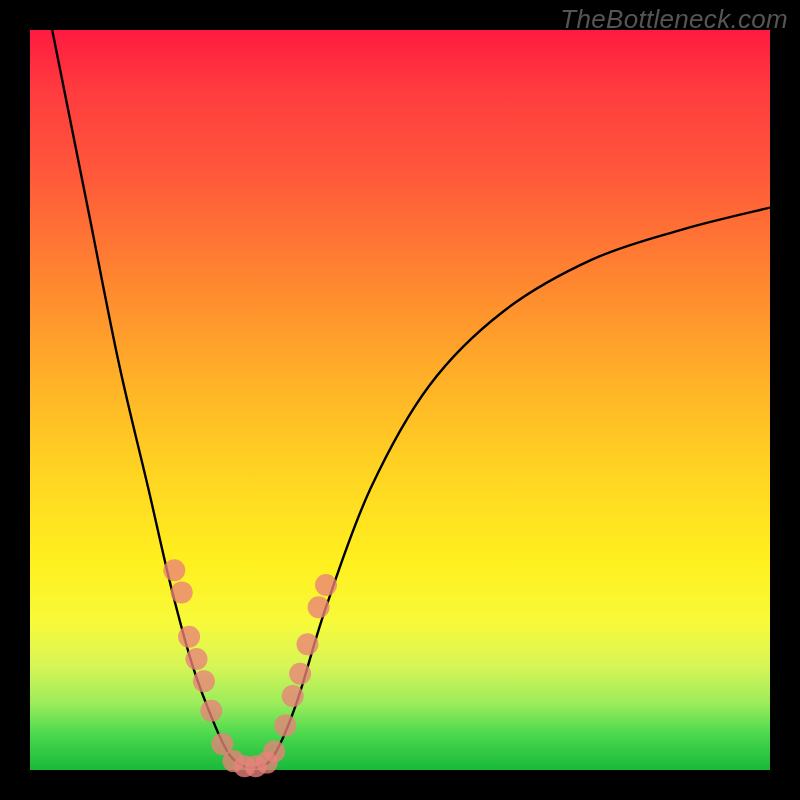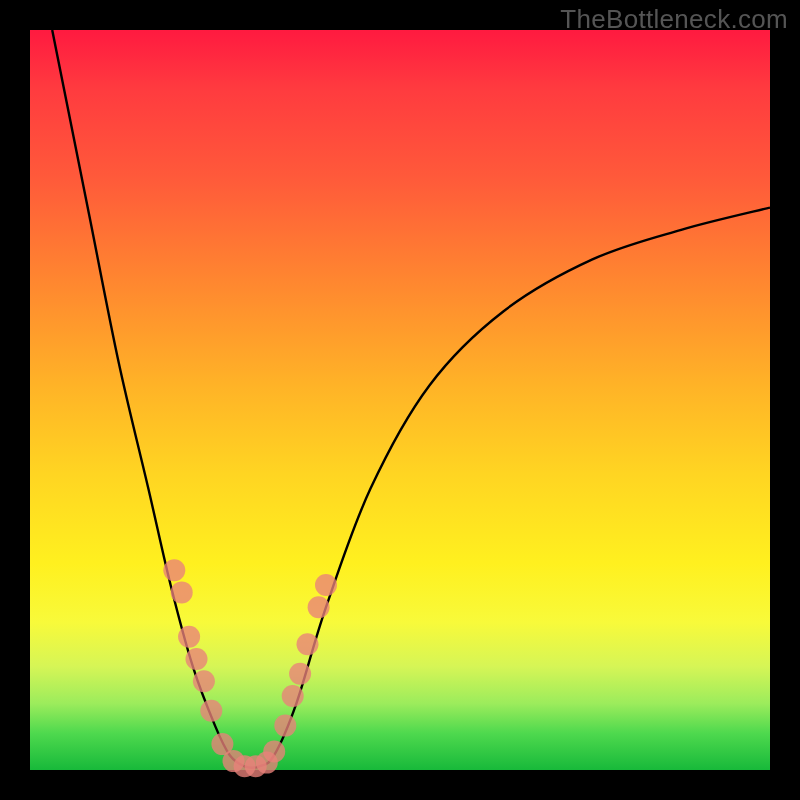--- a/index.html
+++ b/index.html
@@ -44,20 +44,21 @@
   }
   .watermark {
     position: absolute;
     top: 4px;
     right: 12px;
     color: #555;
     font-size: 26px;
     letter-spacing: 0.3px;
     font-weight: 500;
     user-select: none;
+    font-style: italic;
   }
   svg.curve {
     position: absolute;
     left: 0;
     top: 0;
     width: 740px;
     height: 740px;
     overflow: visible;
   }
   .dot {

